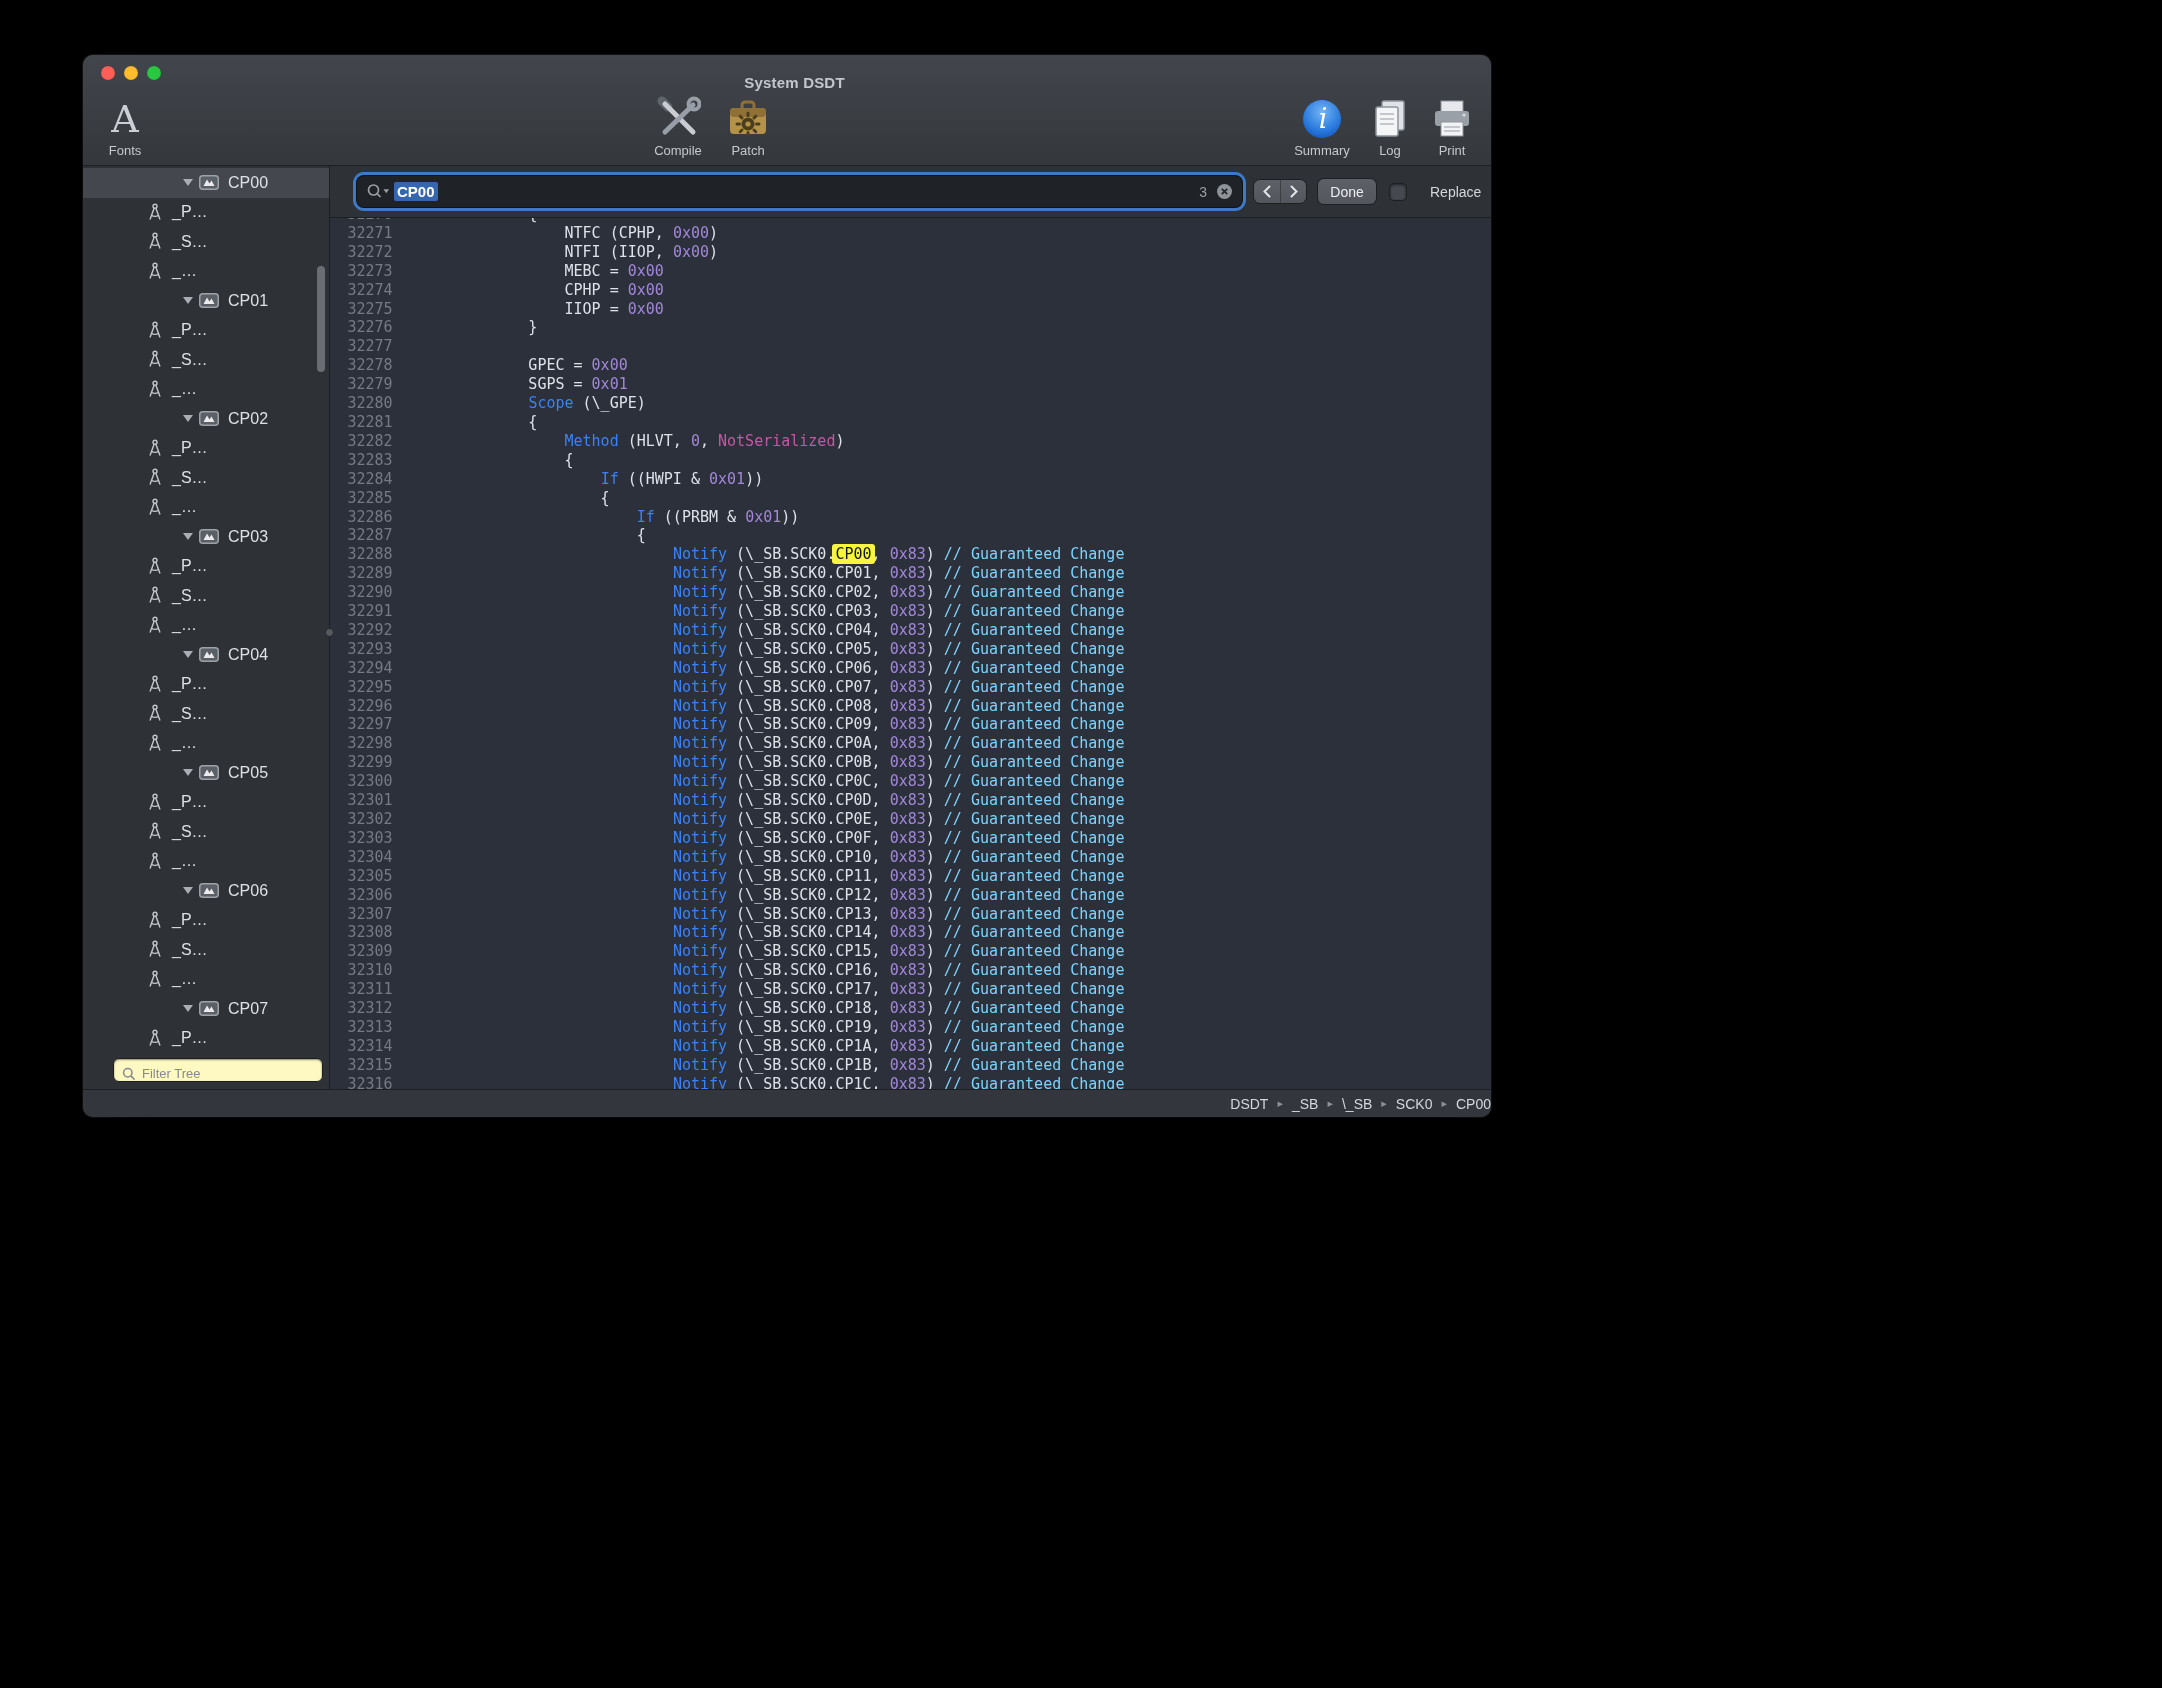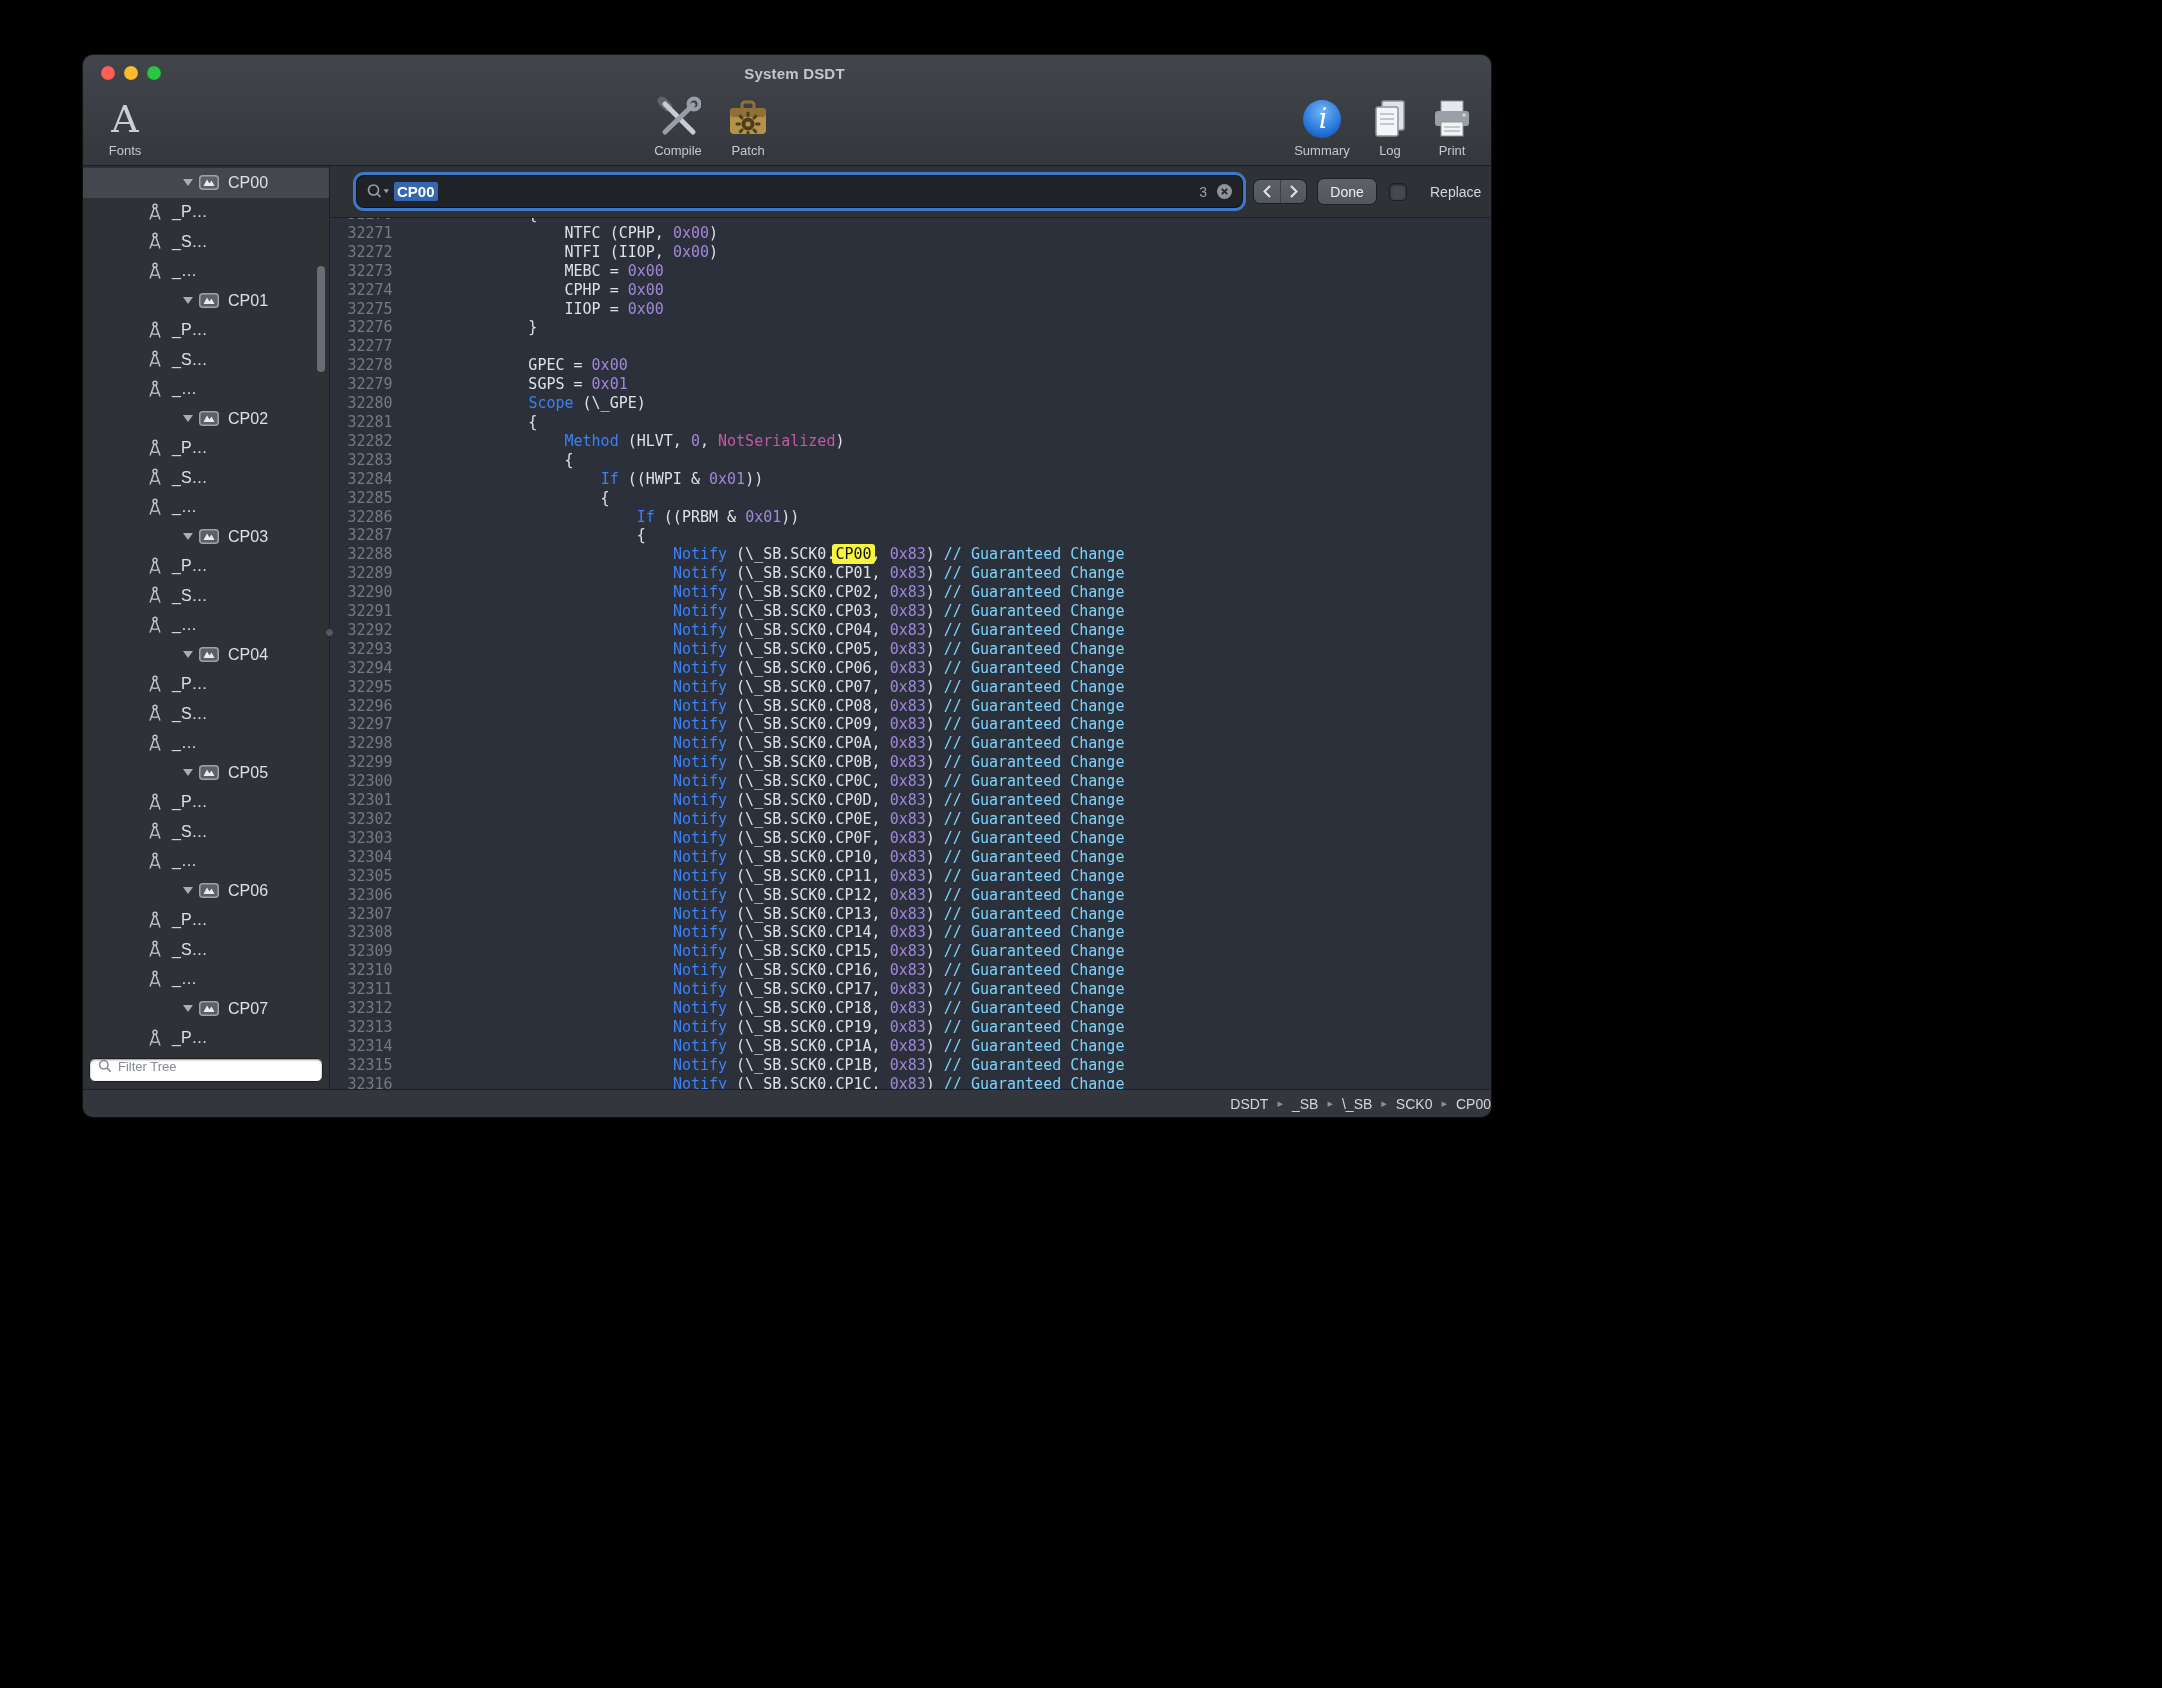--- a/index.html
+++ b/index.html
@@ -8,21 +8,21 @@
          font-family:"Liberation Sans", sans-serif; }
 
   .window { position:absolute; left:83px; top:55px; width:1408px; height:1062px;
             background:#2f3237; border-radius:10px; overflow:hidden;
             box-shadow:0 28px 80px rgba(0,0,0,.85), 0 0 0 1px rgba(255,255,255,.09);
             display:flex; flex-direction:column; }
 
   
   .header { height:111px; flex:none; position:relative;
             background:linear-gradient(#42464c,#34373c); border-bottom:1px solid #1d1f22; }
-  .titlebar { height:36px; display:flex; align-items:center; justify-content:center; position:relative;padding-left:15px; }
+  .titlebar { height:36px; display:flex; align-items:flex-end; justify-content:center; position:relative;padding-left:15px; }
   .traffic { position:absolute; left:18px; top:11px; display:flex; gap:9px; }
   .light { width:14px; height:14px; border-radius:50%; box-shadow:inset 0 0 1px rgba(0,0,0,.3); }
   .light.red{background:#ff5f57} .light.yellow{background:#febc2e} .light.green{background:#2ac840}
   .title { font-size:15px; font-weight:700; color:#c3c7cd; letter-spacing:.2px; }
 
   .toolbar { position:absolute; left:0; right:0; top:36px; bottom:0; }
   .tb-item { position:absolute; top:2px; display:flex; flex-direction:column; align-items:center; gap:3px; }
   .tb-icon { height:47px; display:flex; align-items:flex-end; justify-content:center; }
   .tb-label { font-size:13px; color:#c5c8cd; }
   #tb-fonts{left:12px; width:60px;} #tb-compile{left:560px; width:70px;} #tb-patch{left:634px; width:62px;}
@@ -40,23 +40,23 @@
   .parent-row { padding-left:100px; }
   .child-row { padding-left:64px;text-align:right; }
   .disclosure { width:16px; display:flex; align-items:center; }
   .disclosure i { width:0; height:0; border-left:5.5px solid transparent; border-right:5.5px solid transparent;
                   border-top:7px solid #a9adb4; display:block; }
   .tree-icon { margin-right:9px; display:flex; align-items:center; }
   .tree-label { font-size:16px; color:#dde0e5; }
   .sb-scroll { position:absolute; right:4px; top:100px; width:8px; height:106px; border-radius:4px; background:#6a6e74; }
 
   .filter-wrap { flex:none; padding:3px 6px 7px 6px; }
-  .filter-field { height:24px; background:#ffffff; border:1px solid #1b1d20; border-radius:6px;
-                  display:flex; align-items:flex-start; gap:6px; padding:0 8px;
-                  box-shadow:inset 0 1px 2px rgba(0,0,0,.45); }
+  .filter-field { height:24px; background:#fef9c3; border:1px solid #1b1d20; border-radius:6px;
+                  display:flex; align-items:flex-end; gap:6px; padding:0 8px;
+                  box-shadow:inset 0 1px 2px rgba(0,0,0,.45);margin-left:24px; }
   .filter-placeholder { font-size:13px; color:#868a91; }
 
   .split-handle { position:absolute; left:242px; top:462px; width:9px; height:9px; border-radius:50%;
                   background:#56595f; border:1px solid #26282c; z-index:6; }
 
   .main { flex:1; min-width:0; display:flex; flex-direction:column; }
 
   
   .findbar { height:52px; flex:none; background:#2e3136; border-bottom:1px solid #1d1f22;
              display:flex; align-items:center; padding-left:27px; gap:12px; }

